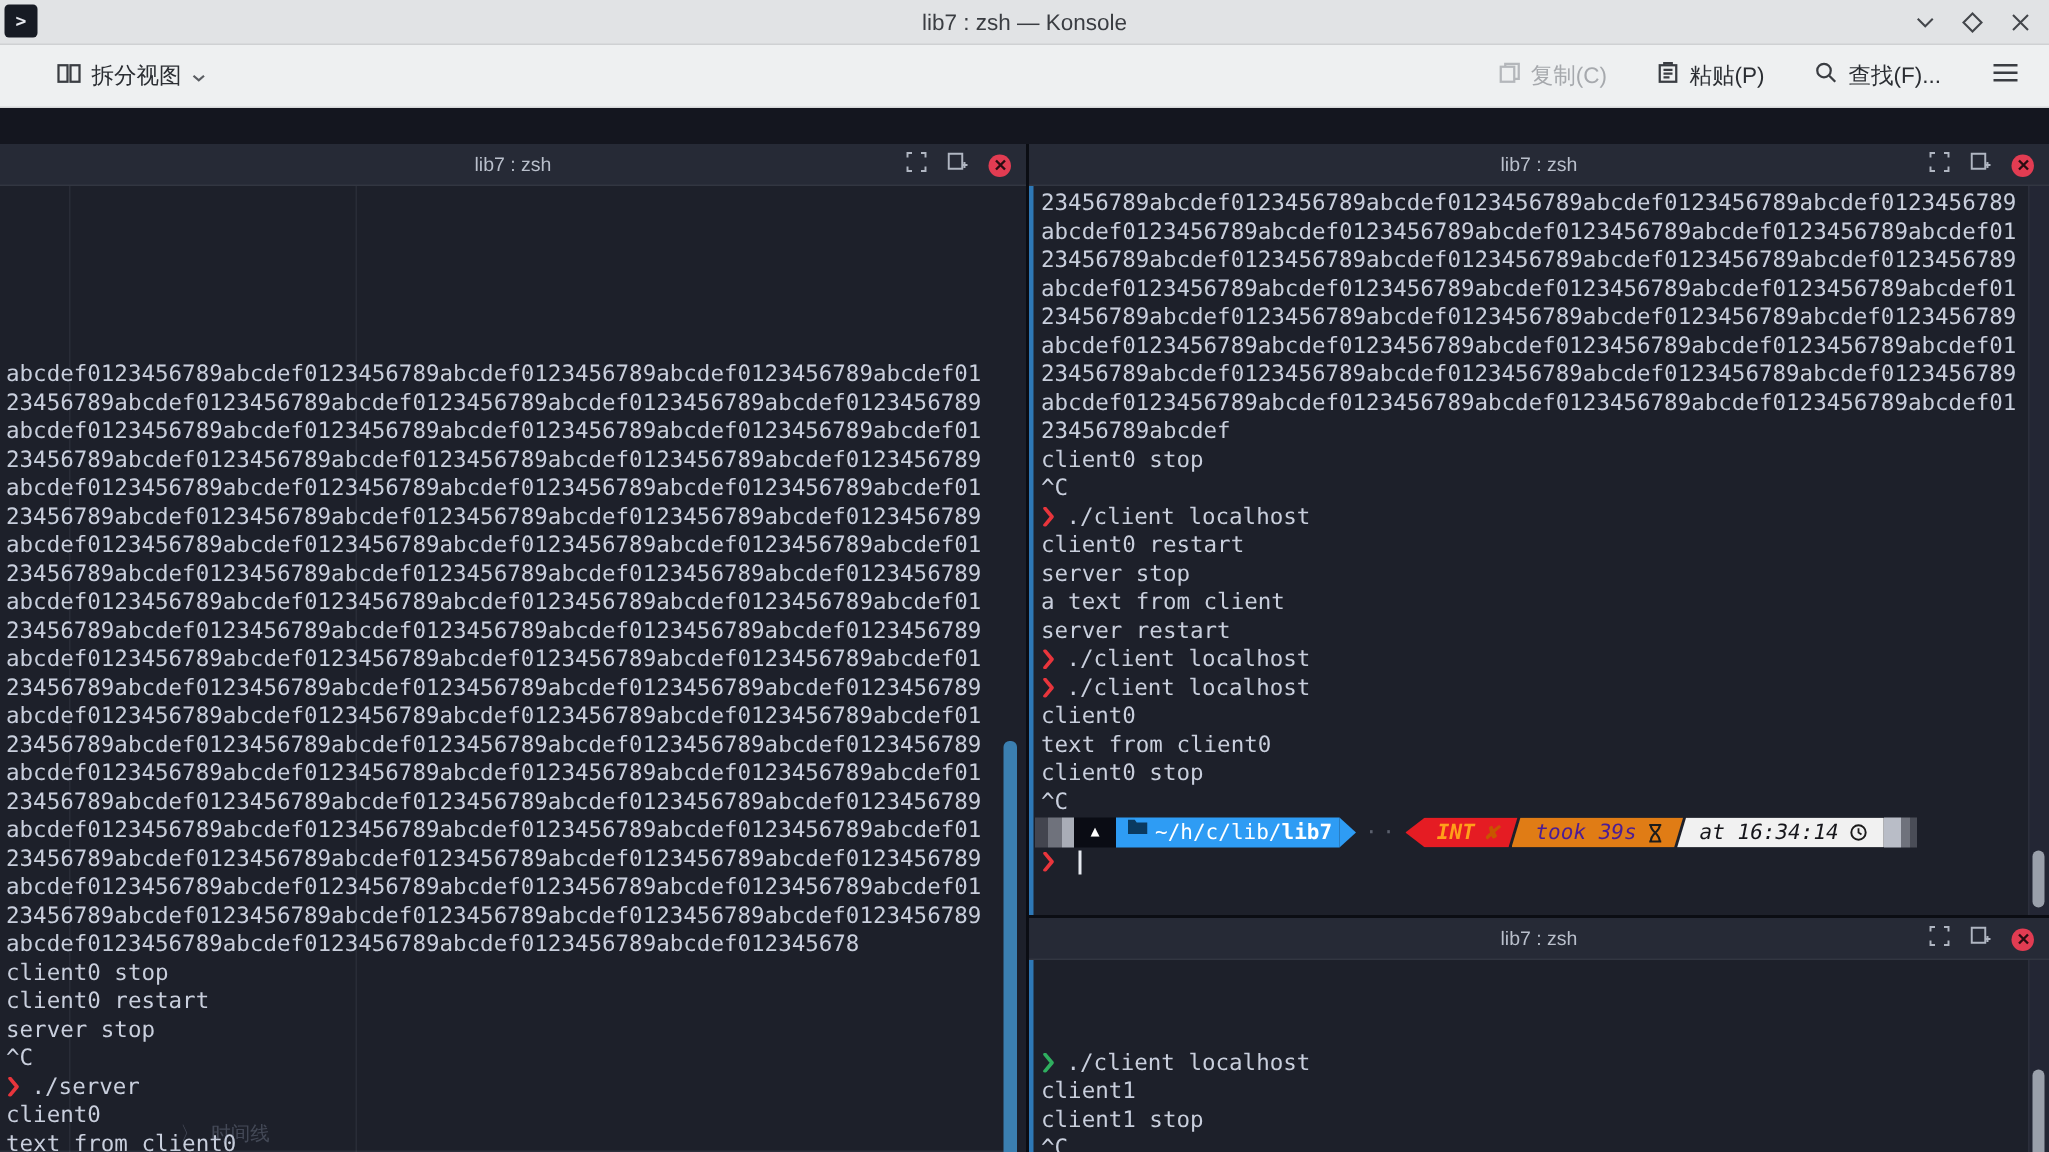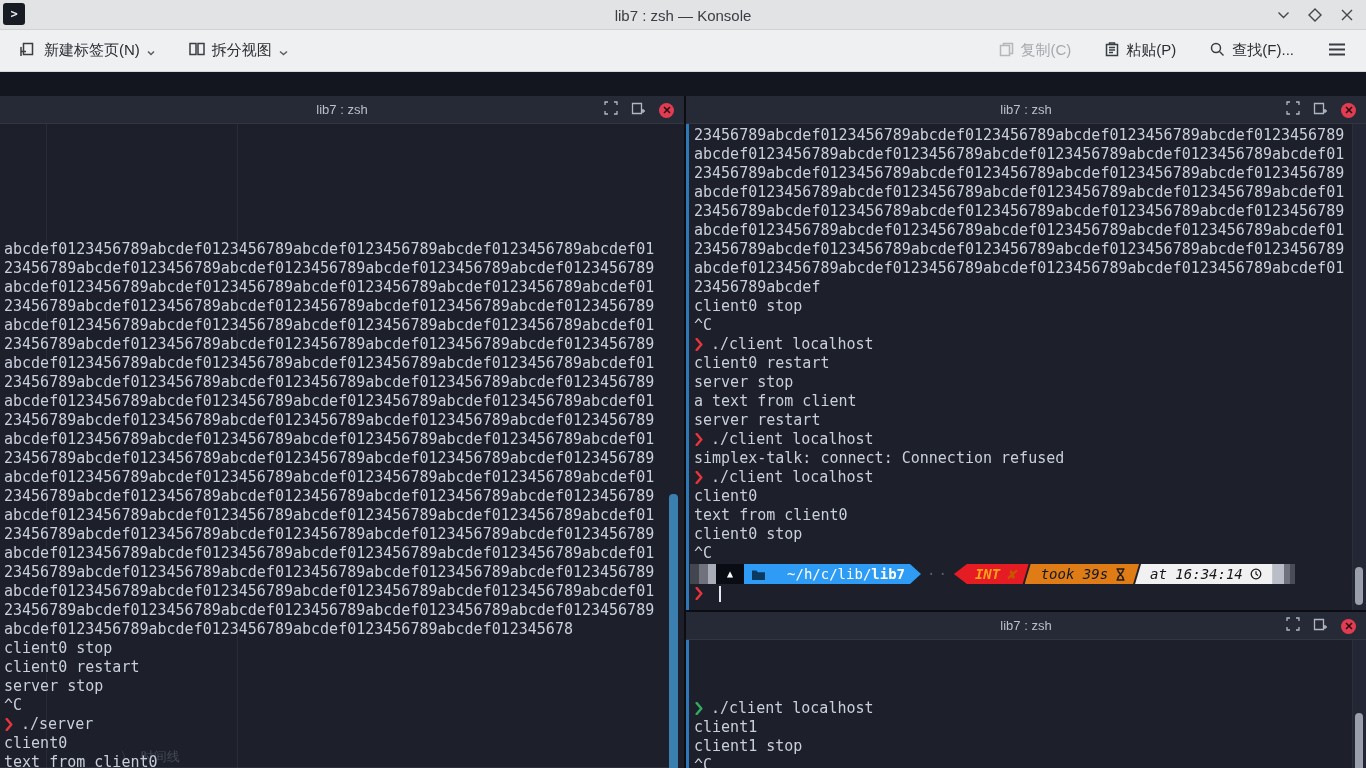--- a/index.html
+++ b/index.html
@@ -71,32 +71,32 @@
   
   .pl { display:flex; align-items:stretch; height:20px; margin:1px 0 0 -4px;
     font-size:14px; line-height:20px; }
   .pl-ramp { width:26px;
     background:linear-gradient(90deg,#43454f 0 9px,#6f727c 9px 18px,#a9adb7 18px 26px); }
   .pl-ramp-end { width:22px;
     background:linear-gradient(90deg,#b9bdc7 0 11px,#6f727c 11px 17px,#4a4d57 17px 22px); }
   .pl-caret { background:#0a0c14; color:#fff; padding:0 11px; font-size:10px;
     display:flex; align-items:center; }
   .pl-path { background:#2e9cf4; color:#fff; padding:0 5px 0 8px;
-    display:flex; align-items:center; gap:22px; }
+    display:flex; gap:5px; }
   .pl-path b { font-weight:bold; }
   .arrow-right { width:0; height:0; border-left:11px solid #2e9cf4;
     border-top:10px solid transparent; border-bottom:10px solid transparent; }
   .pl-dots { color:#5a5f6c; display:flex; align-items:center; letter-spacing:3px;
     margin:0 4px 0 6px; }
   .seg { display:flex; align-items:center; gap:7px;font-style:italic; }
   .seg-red { background:#e51c23; color:#ffa01a; font-weight:bold;
     clip-path:polygon(0 50%,13px 0,100% 0,calc(100% - 6px) 100%,13px 100%);
     padding:0 13px 0 21px; }
   .seg-red .xmark { color:#c85500; font-weight:bold; }
-  .seg-orange { background:#e07c15; color:#0f172a; margin-left:-4px;
+  .seg-orange { background:#e07c15; color:#4c1d95; margin-left:-4px;
     clip-path:polygon(6px 0,100% 0,calc(100% - 6px) 100%,0 100%);
     padding:0 13px 0 16px; }
   .seg-white { background:#f1f1f1; color:#15151a; margin-left:-4px;
     clip-path:polygon(6px 0,100% 0,100% 100%,0 100%);
     padding:0 11px 0 15px; }
 
   
   .ghost { position:absolute; pointer-events:none; color:rgba(150,160,180,0.32); font-size:13px; }
   .gline-v { position:absolute; width:1px; background:rgba(150,160,180,0.10); pointer-events:none; }
   .gline-h { position:absolute; height:1px; background:rgba(150,160,180,0.13); pointer-events:none; }
@@ -120,33 +120,20 @@
     </span>
     <span class="win-btn">
       <svg width="12" height="12" viewBox="0 0 12 12">
           <path d="M1 1 L11 11 M11 1 L1 11"></path>
         </svg>
     </span>
   </div>
 </div>
 
 <div class="toolbar">
-  <div class="tbtn">
-    <span>
-      <svg width="17" height="15" viewBox="0 0 17 15">
-          <path d="M3.5 1.5 h9 v11 h-9 z M1 5 v9 M1 9.5 h5 M3.5 7 v5"></path>
-        </svg>
-    </span>
-    <span>新建标签页(N)</span>
-    <span class="mini-chevron">
-      <svg width="8" height="6" viewBox="0 0 8 6">
-          <path d="M1 1.5 L4 4.5 L7 1.5"></path>
-        </svg>
-    </span>
-  </div>
   <div class="tgap"></div>
   <div class="tbtn">
     <span>
       <svg width="16" height="14" viewBox="0 0 16 14">
           <rect x="1" y="1.5" width="6" height="11"></rect>
           <rect x="9" y="1.5" width="6" height="11"></rect>
         </svg>
     </span>
     <span>拆分视图</span>
     <span class="mini-chevron">
@@ -248,21 +235,21 @@
               <path d="M1 1 L7 7 M7 1 L1 7"></path>
             </svg>
         </span>
       </span>
     </div>
     <div class="blue-edge"></div>
     <div class="content" id="pane-tr-content" style="padding-left:8px;"><div class="line">23456789abcdef0123456789abcdef0123456789abcdef0123456789abcdef0123456789</div><div class="line">abcdef0123456789abcdef0123456789abcdef0123456789abcdef0123456789abcdef01</div><div class="line">23456789abcdef0123456789abcdef0123456789abcdef0123456789abcdef0123456789</div><div class="line">abcdef0123456789abcdef0123456789abcdef0123456789abcdef0123456789abcdef01</div><div class="line">23456789abcdef0123456789abcdef0123456789abcdef0123456789abcdef0123456789</div><div class="line">abcdef0123456789abcdef0123456789abcdef0123456789abcdef0123456789abcdef01</div><div class="line">23456789abcdef0123456789abcdef0123456789abcdef0123456789abcdef0123456789</div><div class="line">abcdef0123456789abcdef0123456789abcdef0123456789abcdef0123456789abcdef01</div><div class="line">23456789abcdef</div><div class="line">client0 stop</div><div class="line">^C</div><div class="line"><span class="chev chev-red"><svg width="8" height="13" viewBox="0 0 8 14">
               <path d="M1.5 1 L6.5 7 L1.5 13" fill="none" stroke="currentColor" stroke-width="2.6" stroke-linecap="round" stroke-linejoin="round"></path>
             </svg></span>./client localhost</div><div class="line">client0 restart</div><div class="line">server stop</div><div class="line">a text from client</div><div class="line">server restart</div><div class="line"><span class="chev chev-red"><svg width="8" height="13" viewBox="0 0 8 14">
               <path d="M1.5 1 L6.5 7 L1.5 13" fill="none" stroke="currentColor" stroke-width="2.6" stroke-linecap="round" stroke-linejoin="round"></path>
-            </svg></span>./client localhost</div><div class="line">simplex-talk: connect: Connection refused</div><div class="line"><span class="chev chev-red"><svg width="8" height="13" viewBox="0 0 8 14">
+            </svg></span>./client localhost</div><div class="line"><span class="chev chev-red"><svg width="8" height="13" viewBox="0 0 8 14">
               <path d="M1.5 1 L6.5 7 L1.5 13" fill="none" stroke="currentColor" stroke-width="2.6" stroke-linecap="round" stroke-linejoin="round"></path>
             </svg></span>./client localhost</div><div class="line">client0</div><div class="line">text from client0</div><div class="line">client0 stop</div><div class="line">^C</div><div class="pl"><div class="pl-ramp"></div><div class="pl-caret">▲</div><div class="pl-path"><svg width="13" height="11" viewBox="0 0 13 11">
               <path d="M0 1.5 h4.5 l1.3 1.8 H13 V11 H0 z" fill="#0a3a60"></path>
             </svg><span>~/h/c/lib/<b>lib7</b></span></div><div class="arrow-right"></div><div class="pl-dots">··</div><div class="seg seg-red"><span>INT</span><span class="xmark">✘</span></div><div class="seg seg-orange"><span>took 39s</span><svg width="11" height="13" viewBox="0 0 11 13">
               <path d="M1.5 1 h8 M1.5 12 h8 M2.5 1 c0 5 6 5 6 11 M8.5 1 c0 5 -6 5 -6 11" stroke="#1c1c1c" stroke-width="1.4" fill="none"></path>
             </svg></div><div class="seg seg-white"><span>at 16:34:14</span><svg width="12" height="12" viewBox="0 0 12 12">
               <circle cx="6" cy="6" r="4.8" fill="none" stroke="#1c1c1c" stroke-width="1.3"></circle>
               <path d="M6 3.2 V6 L8 7.4" fill="none" stroke="#1c1c1c" stroke-width="1.2"></path>
             </svg></div><div class="pl-ramp-end"></div></div><div class="line"><span class="chev chev-red"><svg width="8" height="13" viewBox="0 0 8 14">
               <path d="M1.5 1 L6.5 7 L1.5 13" fill="none" stroke="currentColor" stroke-width="2.6" stroke-linecap="round" stroke-linejoin="round"></path>

